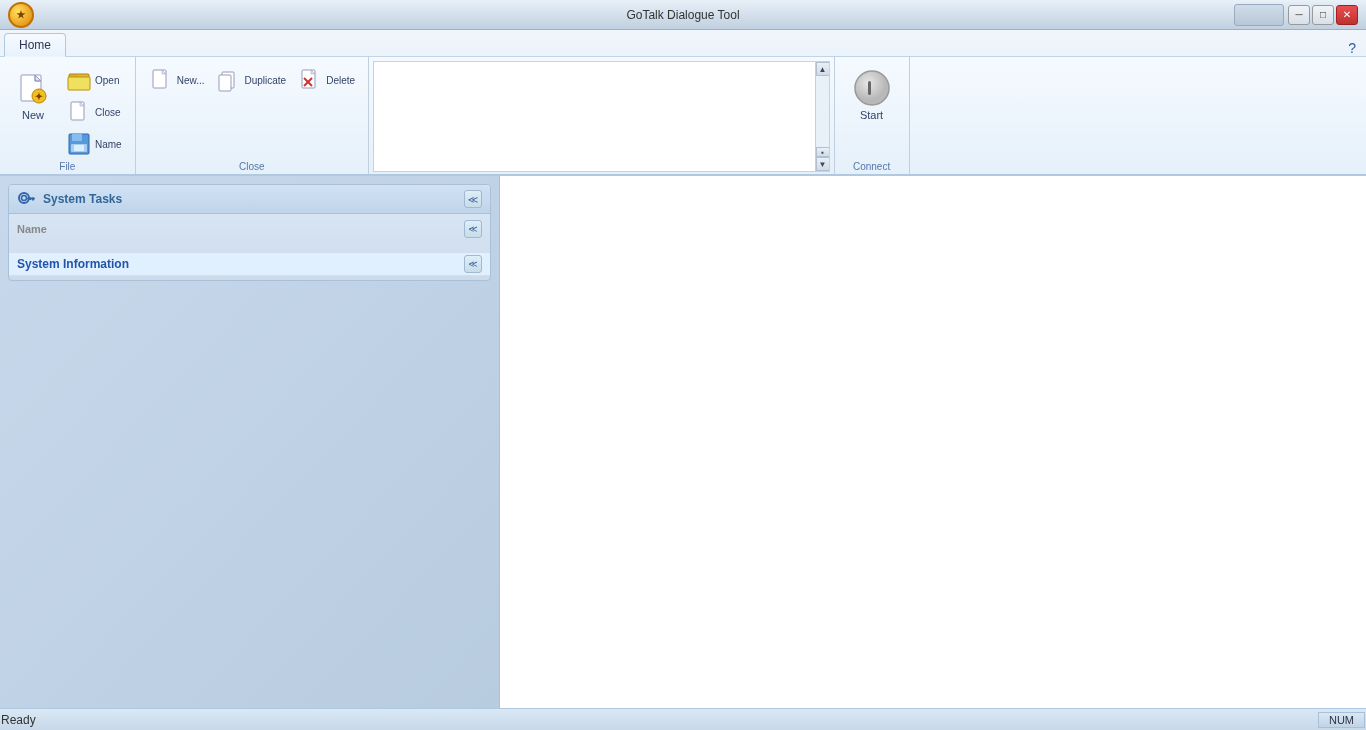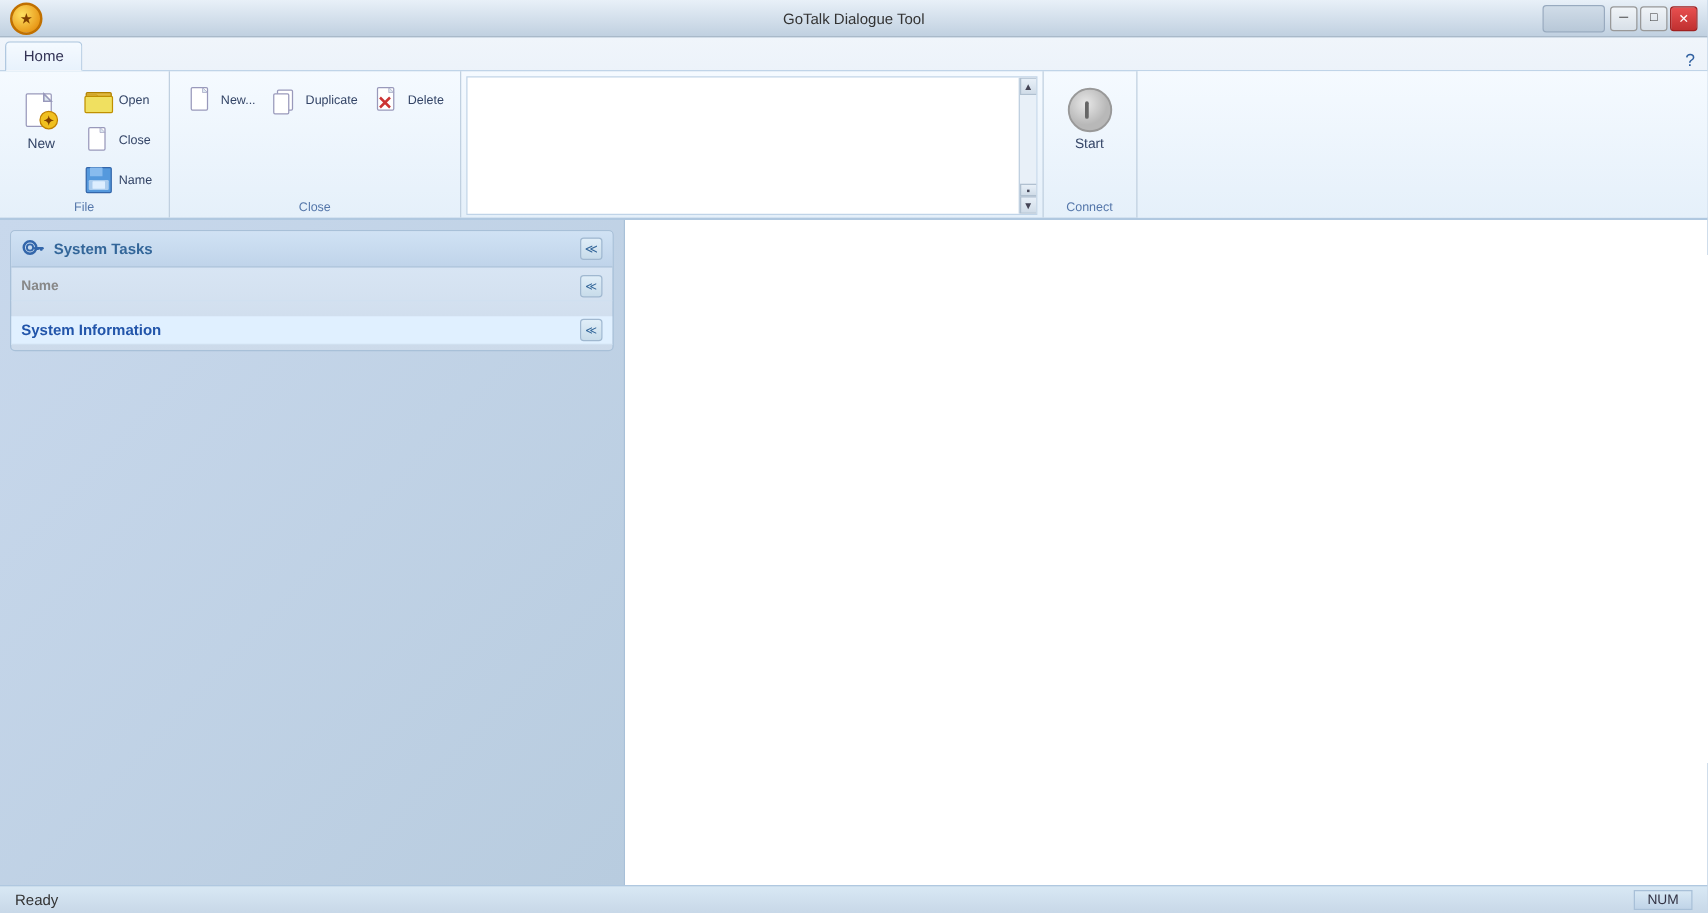--- a/index.html
+++ b/index.html
@@ -337,21 +337,21 @@
     }
 
     
     #statusbar {
       height: 22px;
       background: linear-gradient(to bottom, #d8e8f4, #c8d8e8);
       border-top: 1px solid #b0c8e0;
       display: flex;
       align-items: center;
       justify-content: space-between;
-      padding: 0 12px;
+      padding: 0 1px;
     }
     #statusbar-text {
       font-size: 12px;
       color: #333;
     }
     #statusbar-right {
       display: flex;
       gap: 2px;
     }
     .status-indicator {

